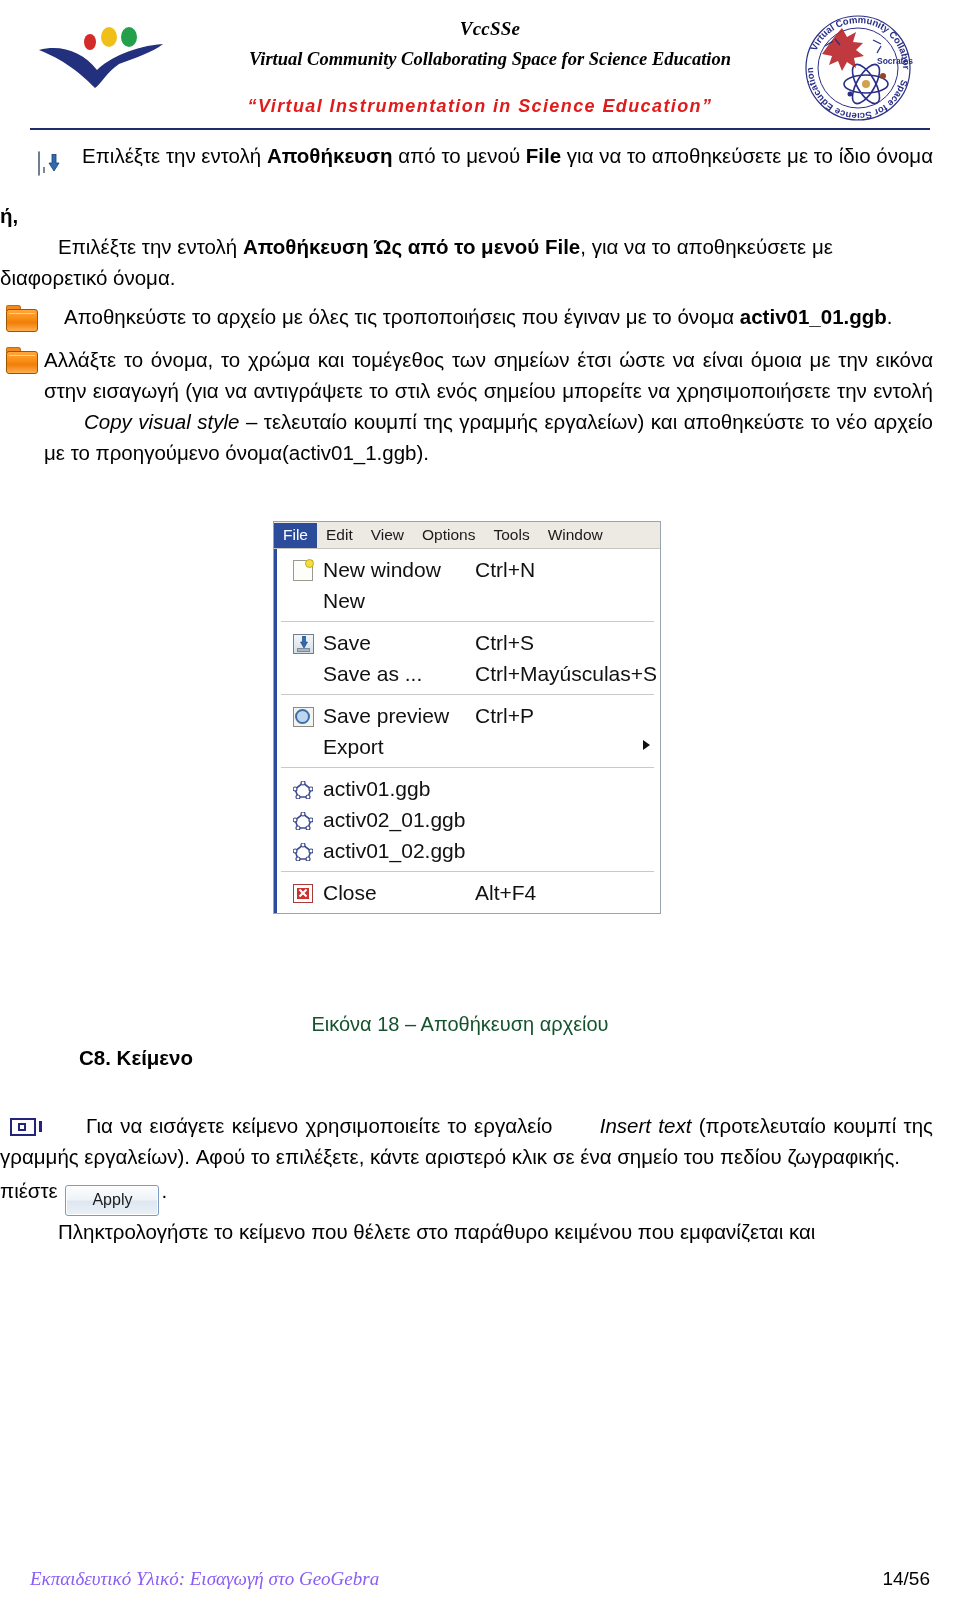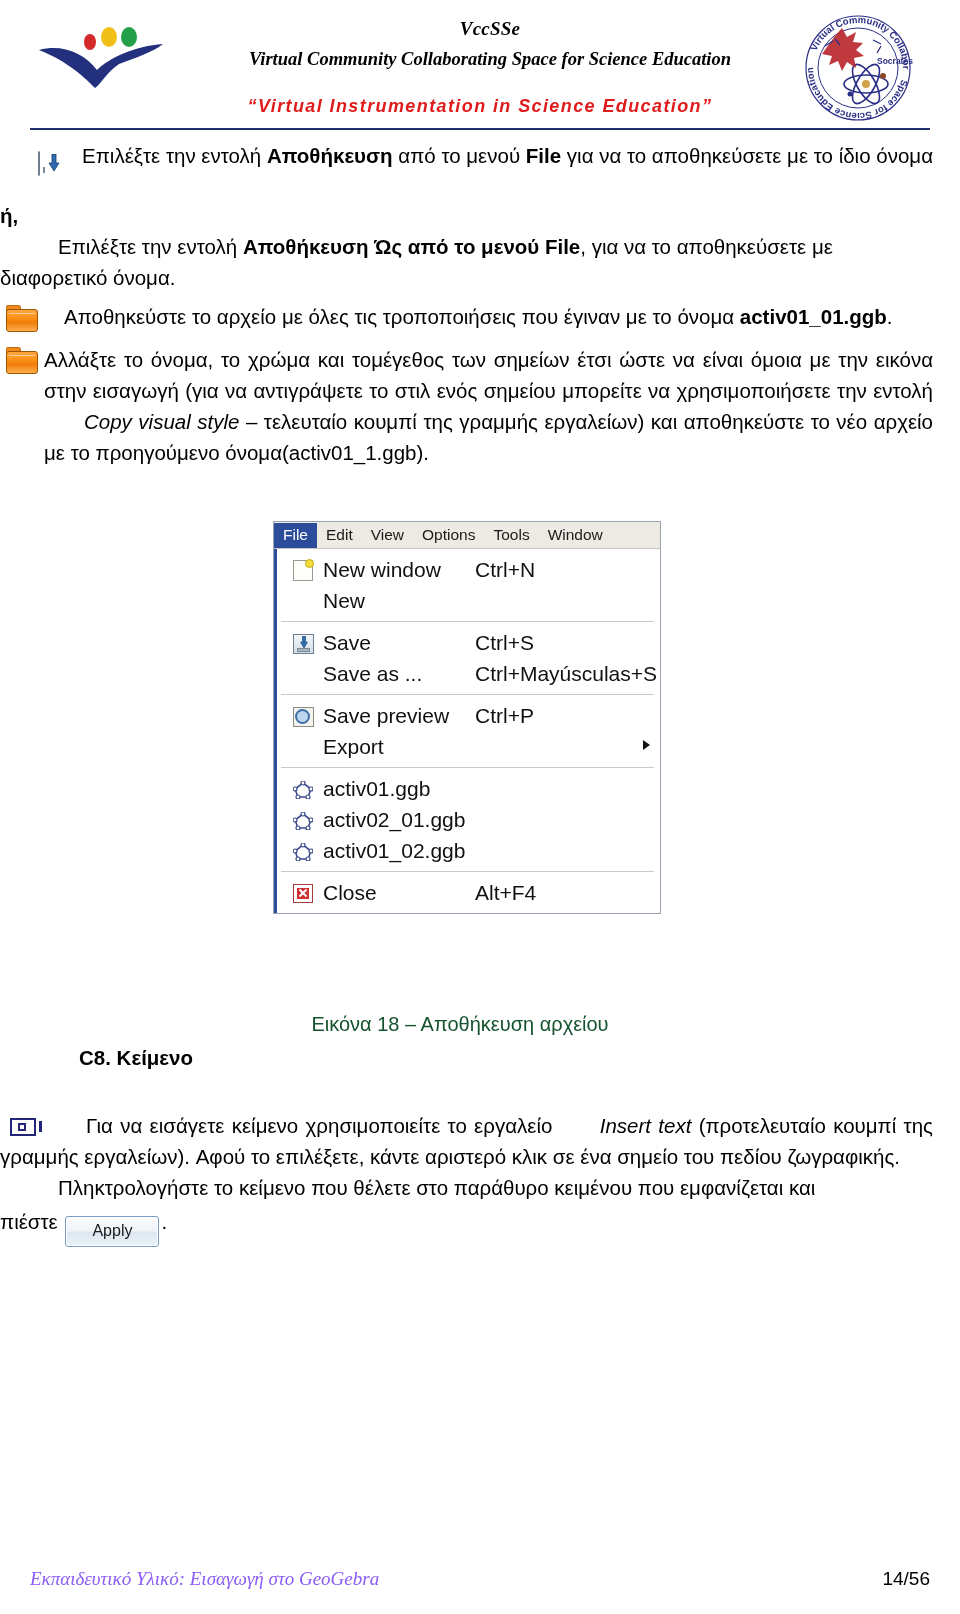--- a/index.html
+++ b/index.html
@@ -558,27 +558,27 @@
 
   <div class="para just" style="padding-left:0; padding-right:27px;">
     <span class="bullet-icon" style="top:6px; left:8px;">
       <span class="icon-inserttext">
         <span class="frame"></span><span class="inner"></span><span class="caret"></span>
       </span>
     </span>
     <span class="indent" style="width:86px;"></span><span>Για να εισάγετε κείμενο χρησιμοποιείτε το εργαλείο </span><span class="i">Insert text</span><span>  (προτελευταίο κουμπί της γραμμής εργαλείων). Αφού το επιλέξετε, κάντε αριστερό κλικ σε ένα σημείο του πεδίου ζωγραφικής.</span>
   </div>
 
-  <div class="para" style="padding-right:27px;">
-    <span class="indent"></span><span>Πληκτρολογήστε το κείμενο που θέλετε στο παράθυρο κειμένου που εμφανίζεται και</span>
-  </div>
-
   <div class="para" style="padding-right:27px; line-height:38px;">
     <span>πιέστε</span>
     <span class="apply-btn">Apply</span><span>.</span>
+  </div>
+
+  <div class="para" style="padding-right:27px;">
+    <span class="indent"></span><span>Πληκτρολογήστε το κείμενο που θέλετε στο παράθυρο κειμένου που εμφανίζεται και</span>
   </div>
 
 </div>
 
 <div id="footer">
   <div id="footer-left">Εκπαιδευτικό Υλικό: Εισαγωγή στο GeoGebra</div>
   <div id="footer-right">14/56</div>
 </div>
 
 </body></html>

